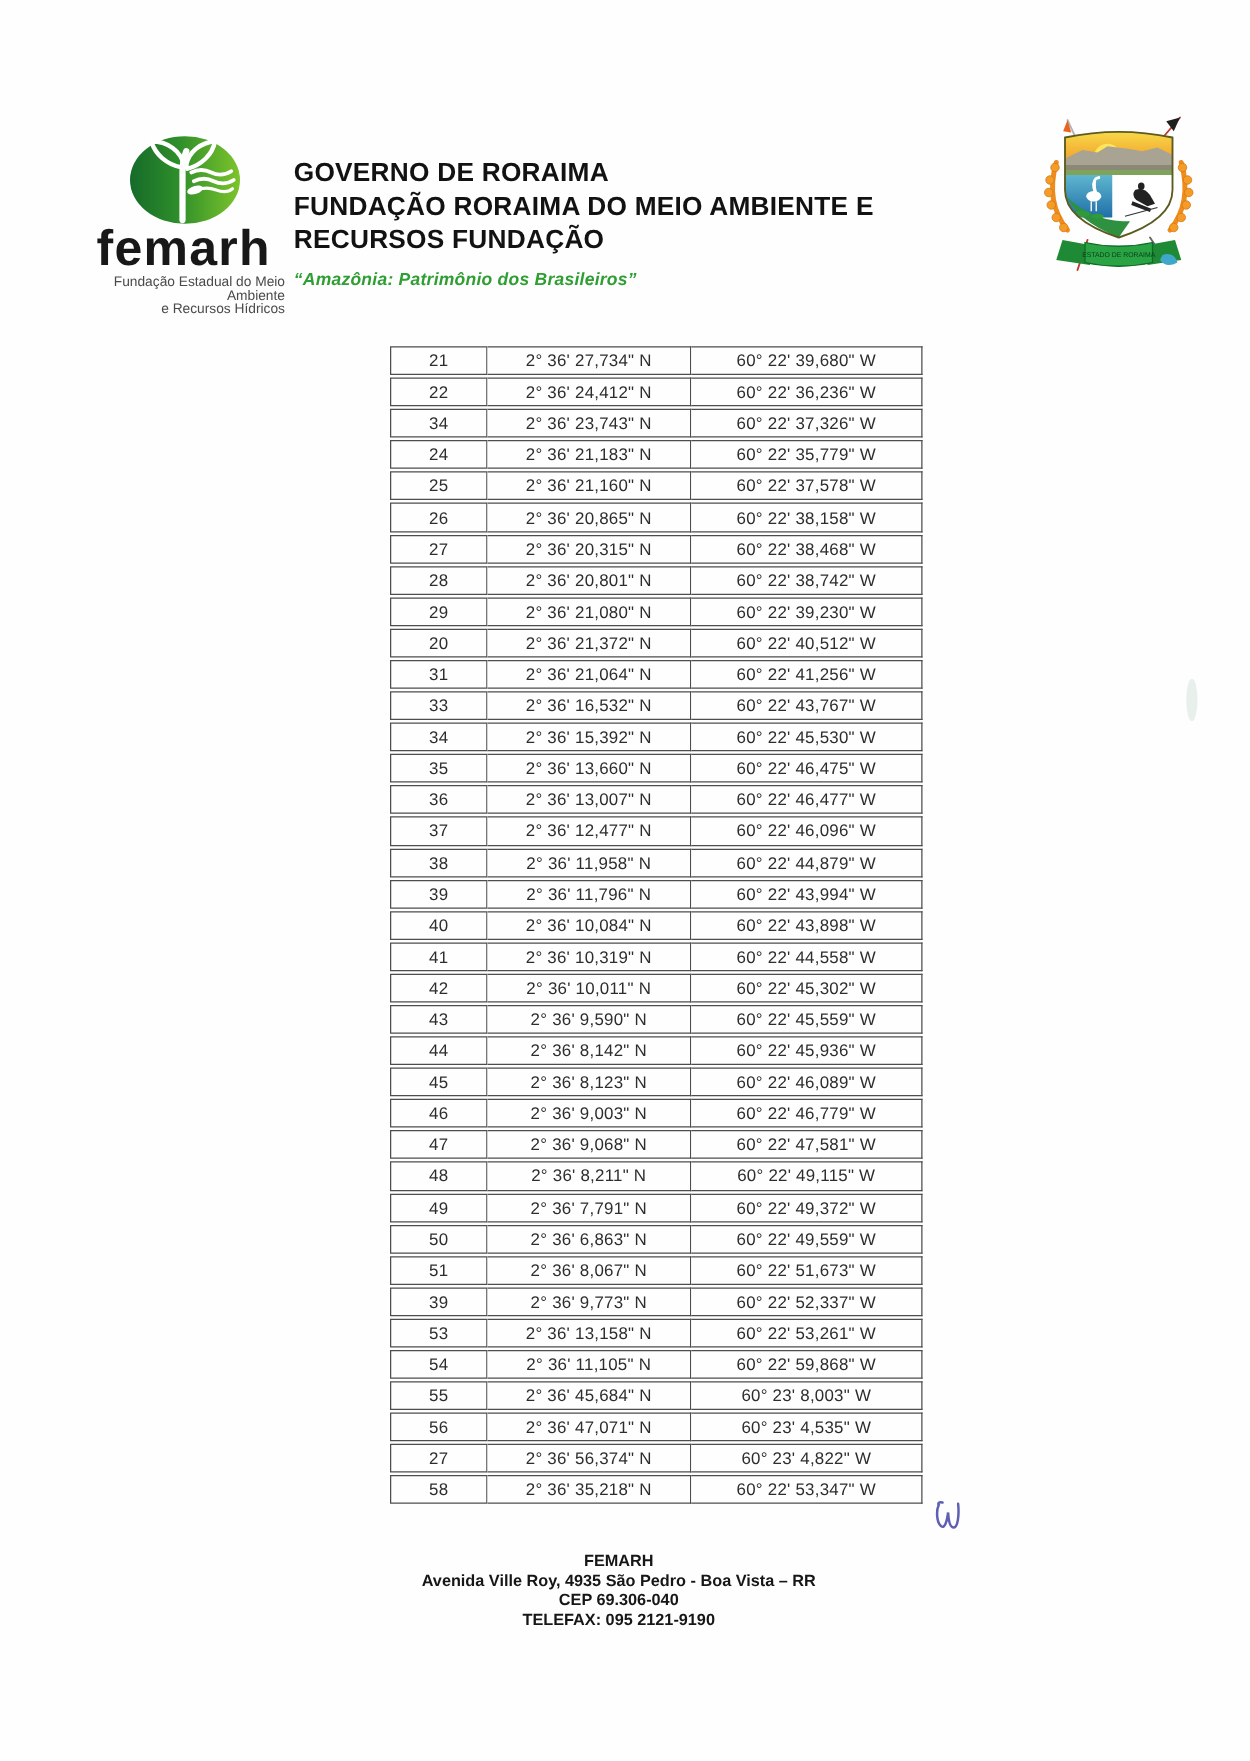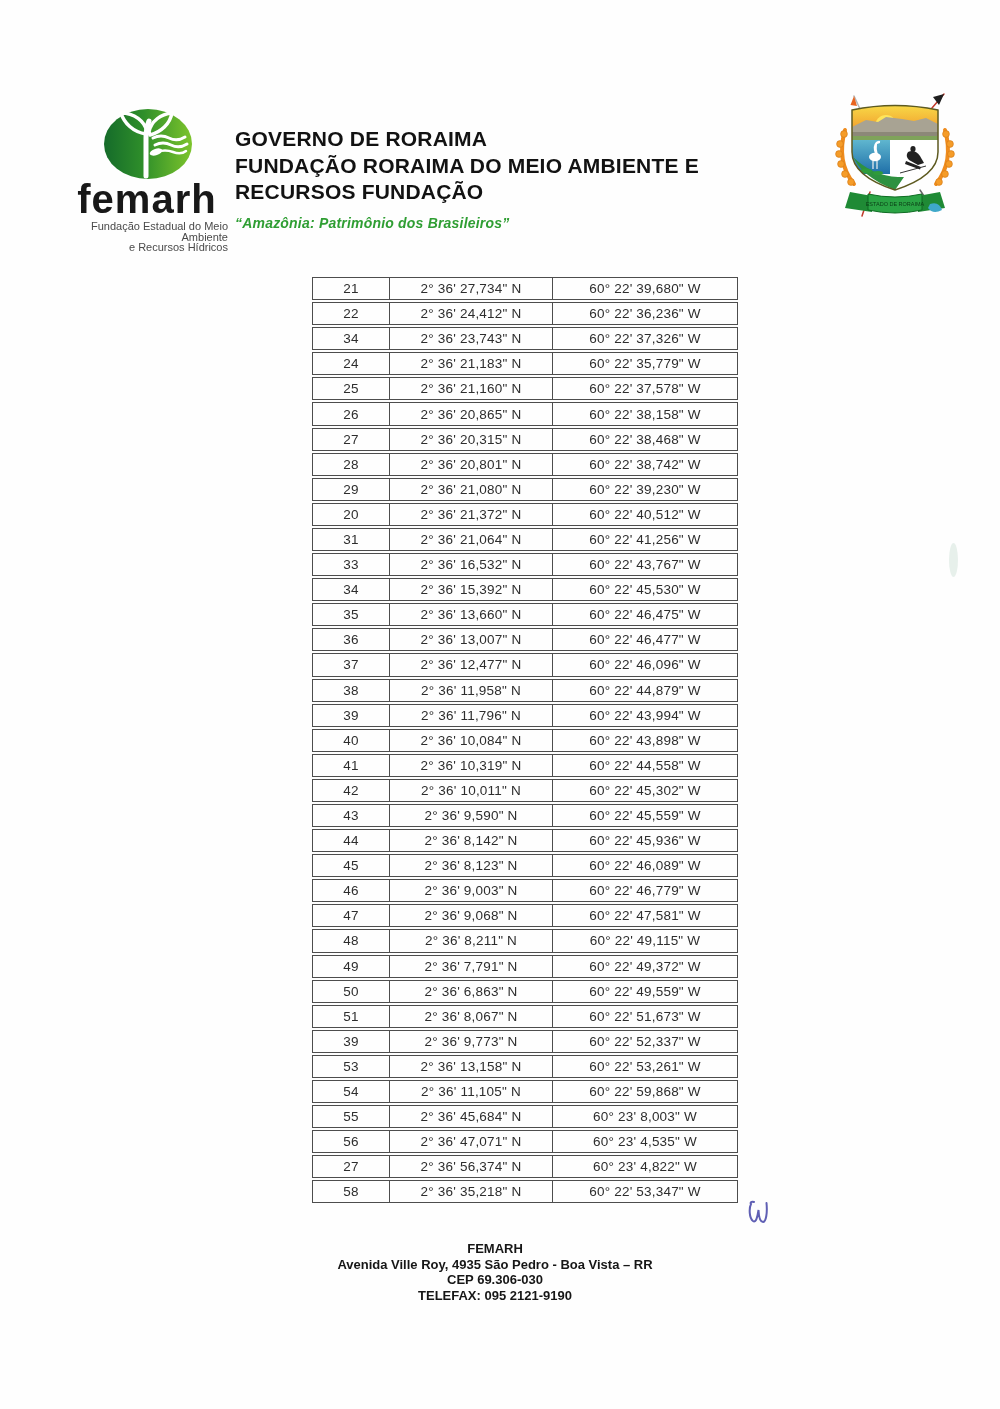--- a/index.html
+++ b/index.html
@@ -372,18 +372,18 @@
 
   <div class="w-mark">
     <svg width="22" height="28" viewBox="0 0 22 28">
       <path d="M6 3 C3 2 2 4 3 5 C1 9 1 19 5 22 C8 24 9.5 18 10.5 11 C10.8 17 12 23 15 23 C18 23 19.5 14 18.5 4" stroke="#5f5fb4" stroke-width="2" fill="none" stroke-linecap="round"></path>
     </svg>
   </div>
 
   <div class="footer">
     <div>FEMARH</div>
     <div>Avenida Ville Roy, 4935 São Pedro - Boa Vista – RR</div>
-    <div>CEP 69.306-030</div>
+    <div>CEP 69.306-040</div>
     <div>TELEFAX: 095 2121-9190</div>
   </div>
 
   <div class="smudge"></div>
 </div>
 
 </body></html>

